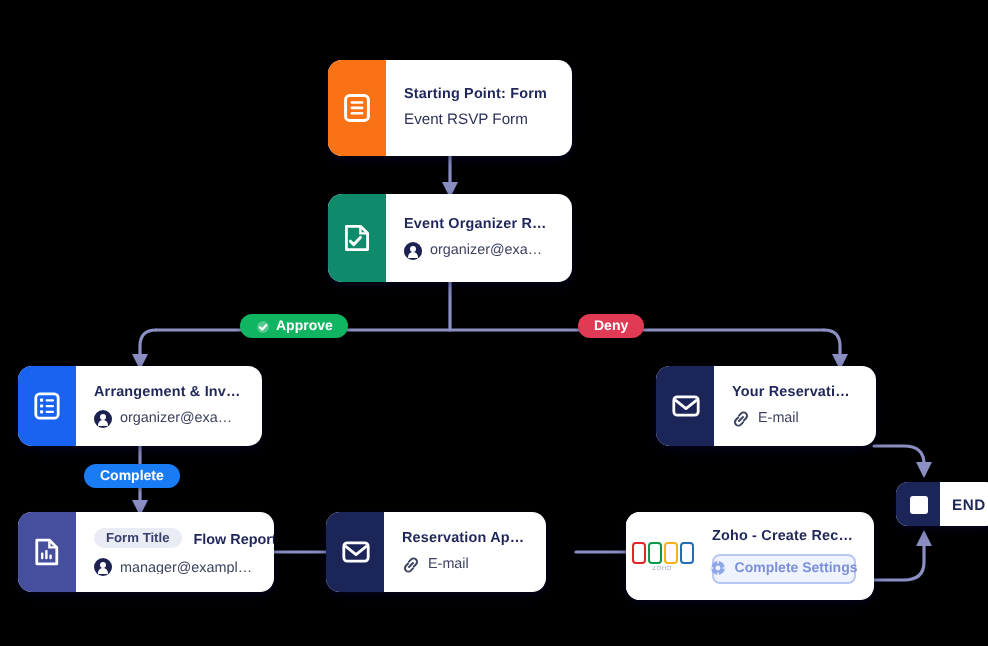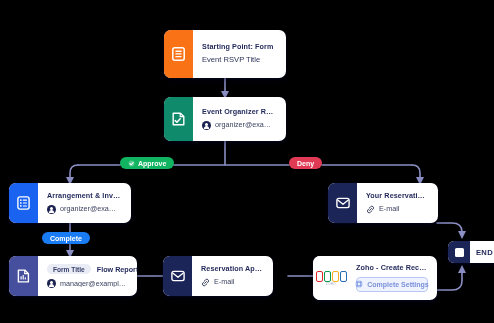--- a/index.html
+++ b/index.html
@@ -146,21 +146,21 @@
     <div class="icon-col orange">
       <svg width="13" height="14" viewBox="0 0 13 14" aria-hidden="true">
         <rect x="0.8" y="0.8" width="11.4" height="12.4" rx="2" fill="none" stroke="#fff" stroke-width="1.5"></rect>
         <rect x="3.3" y="3.6" width="6.4" height="1.3" rx="0.6" fill="#fff"></rect>
         <rect x="3.3" y="6.3" width="6.4" height="1.3" rx="0.6" fill="#fff"></rect>
         <rect x="3.3" y="9.0" width="6.4" height="1.3" rx="0.6" fill="#fff"></rect>
       </svg>
     </div>
     <div class="body">
       <div class="title">Starting Point: Form</div>
-      <div class="subplain">Event RSVP Title</div>
+      <div class="subplain">Event RSVP Form</div>
     </div>
   </div>
 
   <div class="node" style="left:164px;top:97px;width:122px;height:44px;">
     <div class="icon-col green">
       <svg width="13" height="14" viewBox="0 0 13 14" aria-hidden="true">
         <path d="M1.2 1.2h7.2l3.4 3.4v8.2H1.2z" fill="none" stroke="#fff" stroke-width="1.4" stroke-linejoin="round"></path>
         <path d="M8.2 1.3v3.4h3.4" fill="none" stroke="#fff" stroke-width="1.2"></path>
         <path d="M3.2 8.6l1.7 1.7 3.3-3.6" fill="none" stroke="#fff" stroke-width="1.5" stroke-linecap="round" stroke-linejoin="round"></path>
       </svg>

